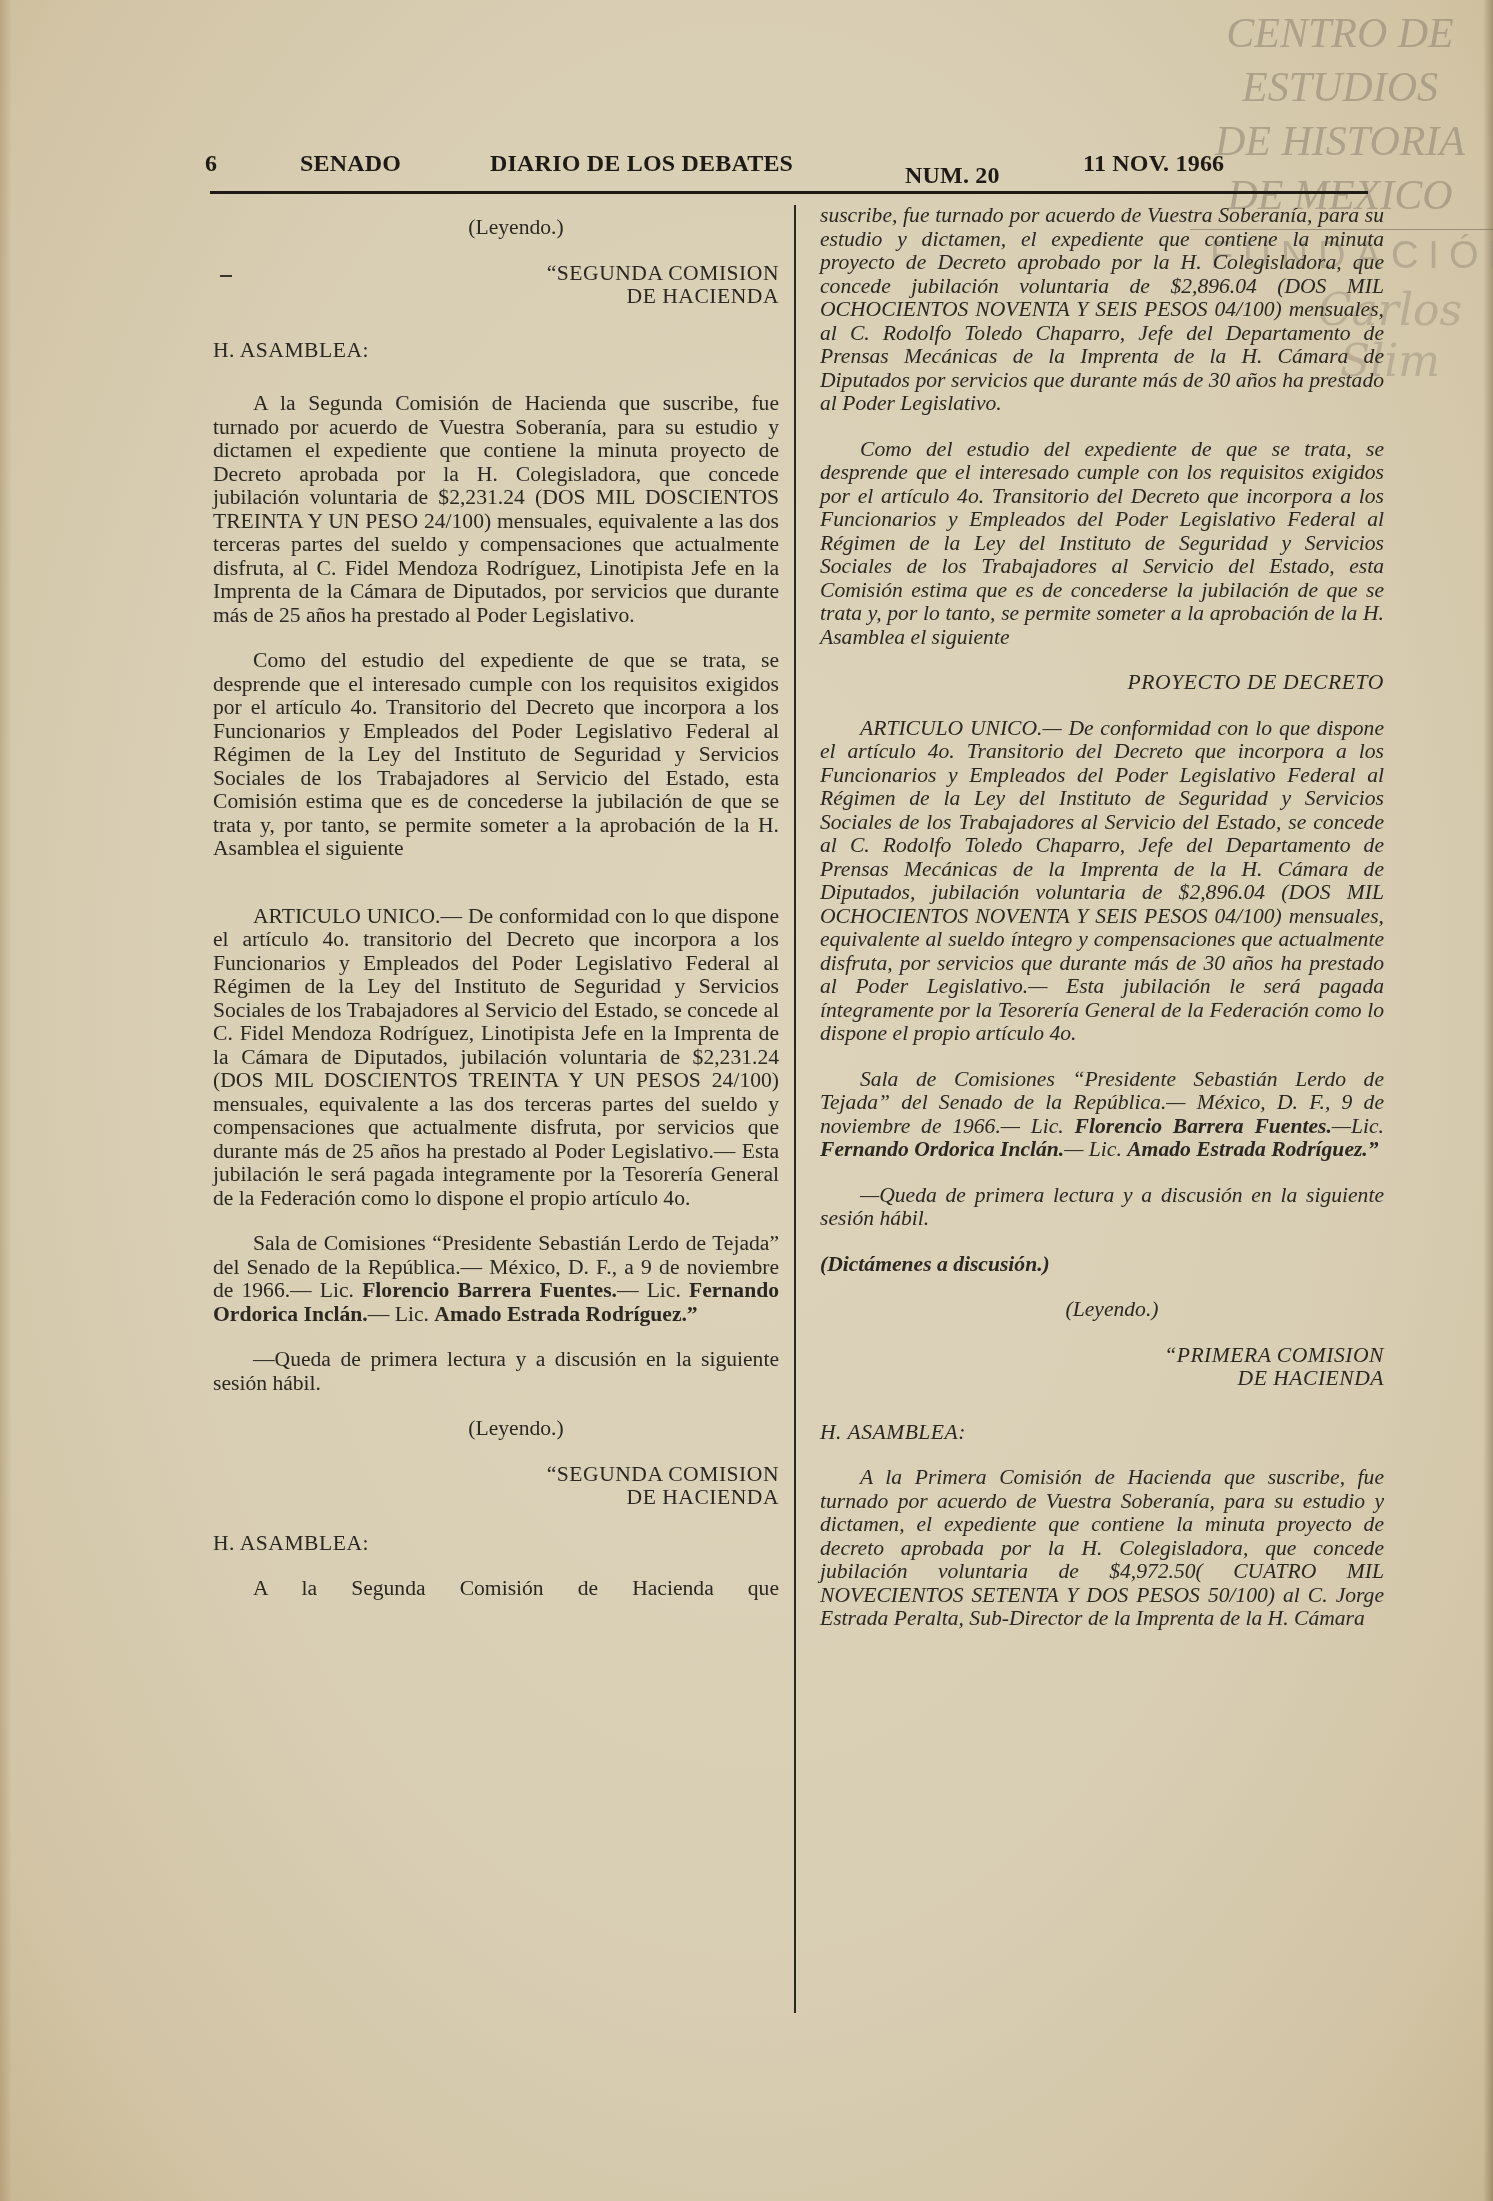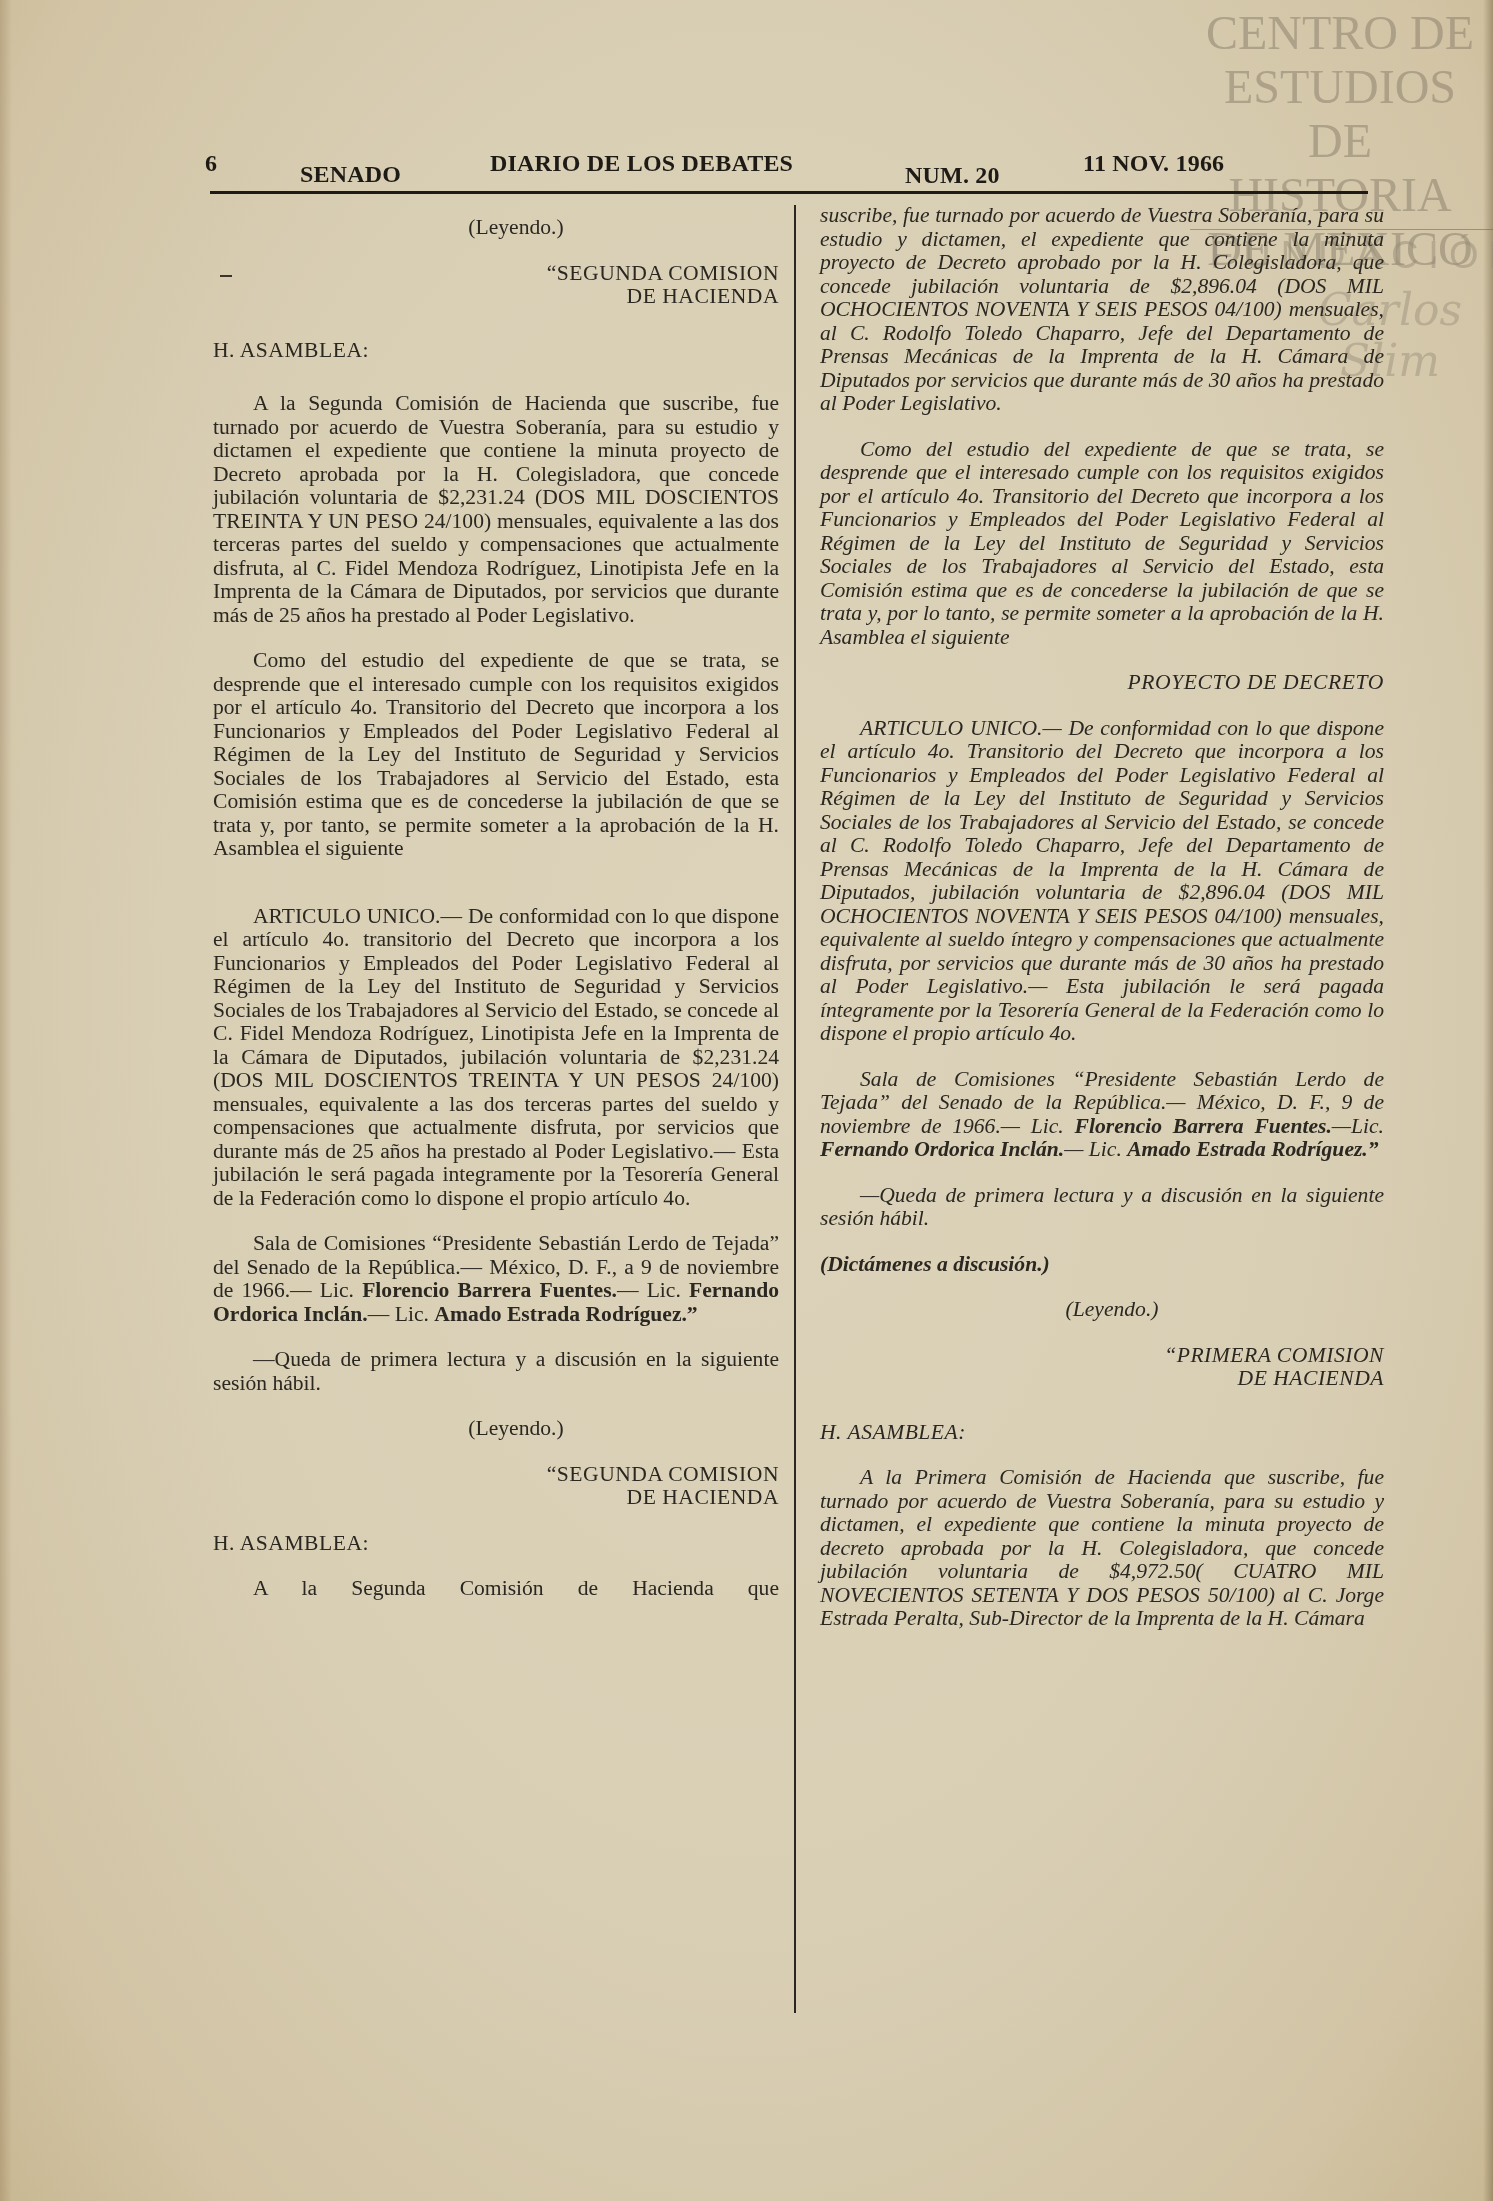--- a/index.html
+++ b/index.html
@@ -38,21 +38,21 @@
       width: 1140px;
       height: 36px;
       font-family: "Liberation Serif", serif;
       font-weight: bold;
       font-size: 24px;
       letter-spacing: 0.2px;
       color: #1e1b16;
     }
     .running-header span { position: absolute; top: 0; white-space: nowrap; }
     .rh-page { left: 0; }
-    .rh-section { left: 95px; margin-top: 11px; }
+    .rh-section { left: 95px; }
     .rh-pub { left: 285px; }
     .rh-num { left: 700px; margin-top: 12px; }
     .rh-date { left: 878px; }
 
     .header-rule {
       position: absolute;
       top: 191px;
       left: 210px;
       width: 1158px;
       height: 3px;
@@ -95,22 +95,23 @@
       position: absolute;
       font-family: "Liberation Serif", serif;
       color: rgba(140,130,110,0.55);
       text-align: center;
       pointer-events: none;
     }
     .wm-block {
       top: 6px;
       left: 1195px;
       width: 290px;
-      font-size: 48px;
+      font-size: 42px;
       line-height: 54px;
+      font-style: italic;
     }
     .wm-fundacion {
       top: 235px;
       left: 1210px;
       width: 283px;
       font-family: "Liberation Sans", sans-serif;
       font-size: 38px;
       letter-spacing: 10px;
       line-height: 40px;
       color: rgba(150,140,120,0.5);

